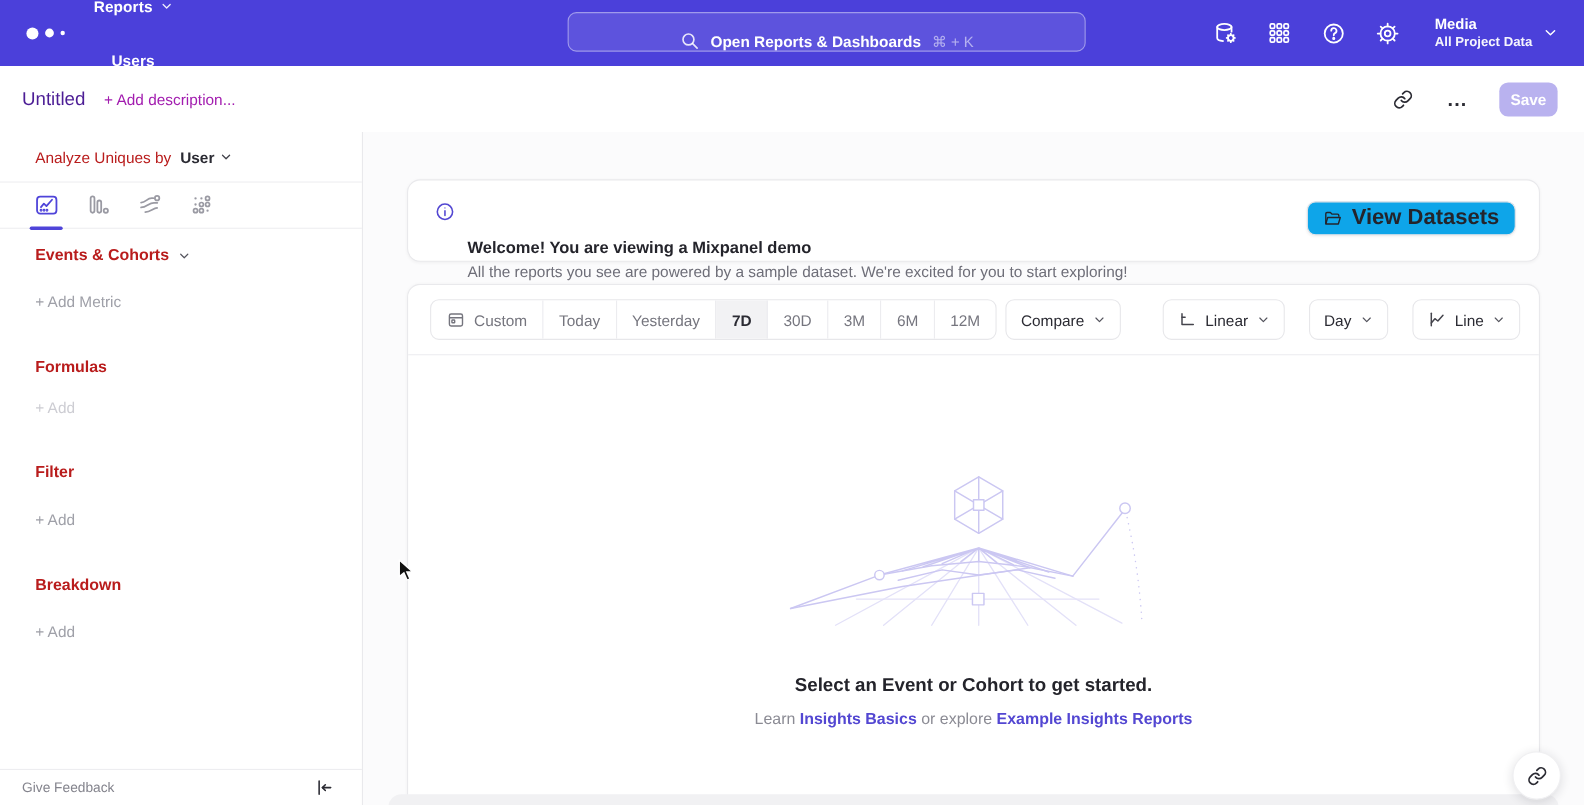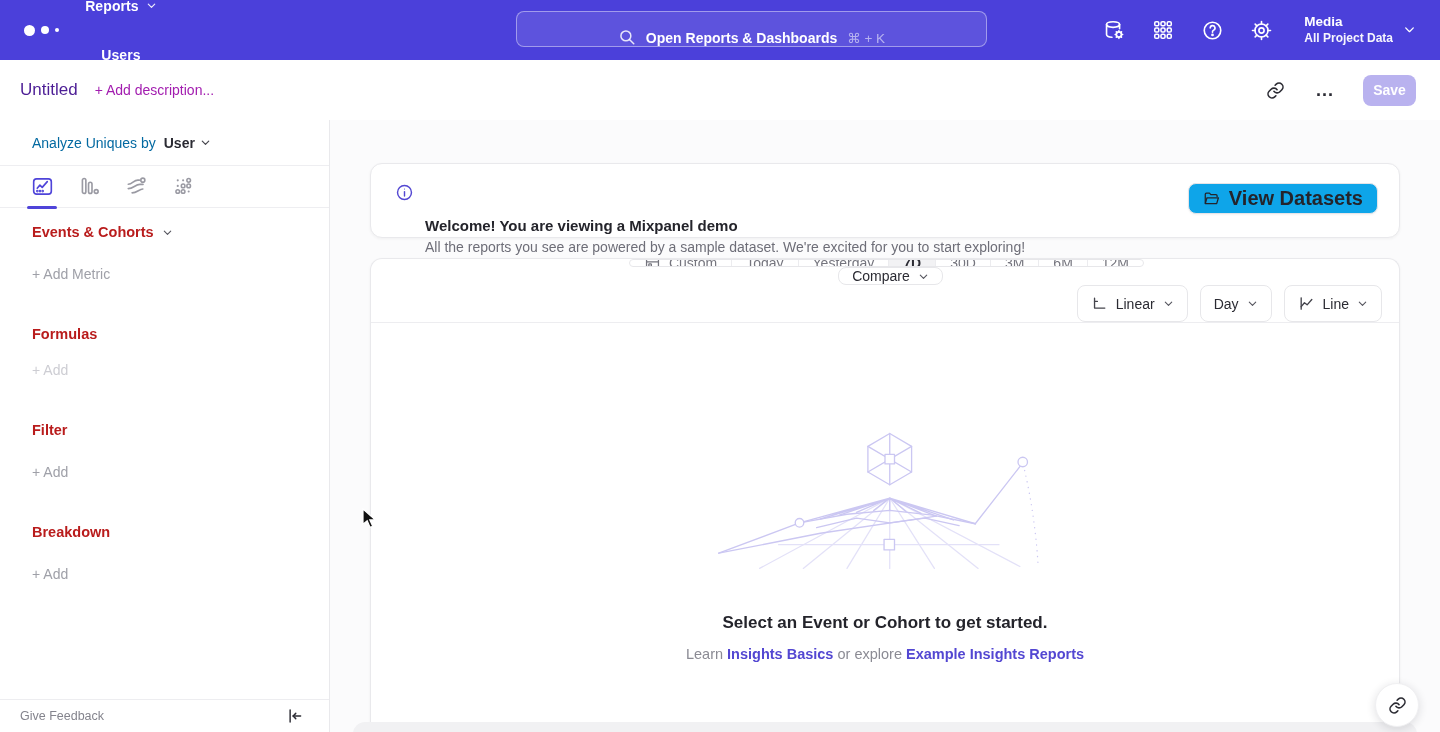--- a/index.html
+++ b/index.html
@@ -32,21 +32,21 @@
   .report-title { margin-left:20px; font-size:17px; font-weight:400; color:#4c1d95; cursor:text; }
   .report-desc { margin-left:17px; font-size:14px; color:#a21caf; cursor:text; }
   .header-actions { position:absolute; right:24px; display:flex; align-items:center; gap:26px; }
   .icon-btn { width:24px; height:24px; display:flex; align-items:center; justify-content:center; cursor:pointer; color:#2b2b33; }
   .ellipsis { font-size:18px; font-weight:700; letter-spacing:1px; color:#2b2b33; line-height:10px; }
   .save-btn { width:53px; height:31px; background:#b9b2ef; color:#fff; font-size:14px; font-weight:600; border:none; border-radius:8px; cursor:default; font-family:"Liberation Sans",sans-serif; }
 
   
   .sidebar { position:absolute; left:0; top:120px; width:330px; height:612px; background:#fff; border-right:1px solid #e9e9ec; z-index:4; }
   .analyze-row { height:46px; display:flex; align-items:center; padding-left:32px; gap:5px; border-bottom:1px solid #eeeef1; font-size:14px; }
-  .analyze-prefix { color:#0369a1; }
+  .analyze-prefix { color:#b91c1c; }
   .analyze-value { color:#2b2b33; font-weight:600; margin-left:3px; display:flex; align-items:center; gap:5px; cursor:pointer; }
   .charttabs { position:relative; height:42px; display:flex; align-items:center; gap:23px; padding-left:30px; border-bottom:1px solid #eeeef1; }
   .charttab { width:24px; height:24px; display:flex; align-items:center; justify-content:center; color:#9a9aa3; cursor:pointer; }
   .charttab.selected { color:#4f44d9; }
   .tab-underline { position:absolute; left:27px; bottom:-2px; width:30px; height:3.5px; border-radius:3px; background:#4f44d9; }
   .sb-label { position:absolute; left:32px; font-size:14.5px; font-weight:700; color:#b91c1c; display:flex; align-items:center; gap:8px; }
   .sb-add { position:absolute; left:32px; font-size:14px; cursor:pointer; }
   .sb-add.gray { color:#9fa0a8; }
   .sb-add.faint { color:#cdcdd3; }
   .sidebar-footer { position:absolute; left:0; bottom:0; width:100%; height:33px; border-top:1px solid #ededf0; display:flex; align-items:center; justify-content:space-between; padding:0 25px 0 20px; }
@@ -57,28 +57,28 @@
   .main { position:absolute; left:330px; top:120px; width:1110px; height:612px; background:#fbfbfc; }
   .card { background:#fff; border:1px solid #e9e9ec; box-shadow:0 1px 3px rgba(30,30,40,.05); }
   .banner { position:absolute; left:40px; top:43px; width:1030px; height:75px; border-radius:12px; display:flex; align-items:flex-start; padding:16px 20px 0 24px; }
   .banner-icon { margin-top:3px; }
   .banner-text { margin-left:11px;margin-top:37px; }
   .banner-title { font-size:15px; font-weight:700; color:#24242b; }
   .banner-sub { font-size:14px; color:#6e6e78; margin-top:5px; }
   .view-datasets { position:absolute; right:21px; top:19px; height:31px; padding:0 14px; background:#0ea5e9; border:1px solid #e4e4e8; border-radius:8px; display:flex; align-items:center; gap:9px; font-size:20px; font-weight:600; color:#24242b; cursor:pointer; box-shadow:0 1px 2px rgba(30,30,40,.05); }
 
   .report-card { position:absolute; left:40px; top:138px; width:1030px; height:476px; border-radius:12px 12px 0 0; border-bottom:none; overflow:hidden; }
-  .controls { position:absolute; left:0; top:0; right:0; height:64px; display:flex; align-items:center; padding:0 17px 0 20px; border-bottom:1px solid #ededf0;flex-direction:column; }
+  .controls { position:absolute; left:0; top:0; right:0; height:64px; display:flex; align-items:center; padding:0 17px 0 20px; border-bottom:1px solid #ededf0; }
   .seg-control { display:flex; align-items:stretch; height:37px; border:1px solid #e7e7ea; border-radius:8px; overflow:hidden; background:#fff; }
   .seg { display:flex; align-items:center; gap:8px; padding:0 14px; font-size:14px; color:#75757e; border-right:1px solid #ececef; cursor:pointer; white-space:nowrap; }
   .seg:last-child { border-right:none; }
   .seg.selected { background:#f2f2f4; color:#2b2b33; font-weight:600; }
   .compare-btn { margin-left:8px; }
   .pill-btn { height:37px; padding:0 13px; background:#fff; border:1px solid #e7e7ea; border-radius:8px; display:flex; align-items:center; gap:8px; font-size:14px; font-weight:500; color:#2b2b33; cursor:pointer; }
-  .right-controls { margin-left:auto; display:flex; align-items:center; gap:12px; }
+  .right-controls { margin-left:auto; display:flex; align-items:center; gap:22px; }
   .caret { color:#55555e; }
 
   .empty { position:absolute; left:0; top:64px; right:0; bottom:0; display:flex; flex-direction:column; align-items:center; }
   .empty svg.illus { margin-top:101px; }
   .empty-title { margin-top:37px; font-size:17px; font-weight:700; color:#24242b; }
   .empty-sub { margin-top:13px; font-size:14.5px; color:#8b8b94; }
   .empty-sub a { color:#5347d2; font-weight:600; text-decoration:none; cursor:pointer; }
 
   .next-card-peek { position:absolute; left:23px; top:602px; width:1064px; height:12px; background:#f1f1f3; border-radius:16px 16px 0 0; z-index:3; }
   .fab { position:absolute; left:1045px; top:563px; width:44px; height:44px; border-radius:50%; background:#fff; border:1px solid #f0f0f2; box-shadow:0 2px 10px rgba(30,30,40,.14); display:flex; align-items:center; justify-content:center; cursor:pointer; z-index:5; color:#2b2b33; }

